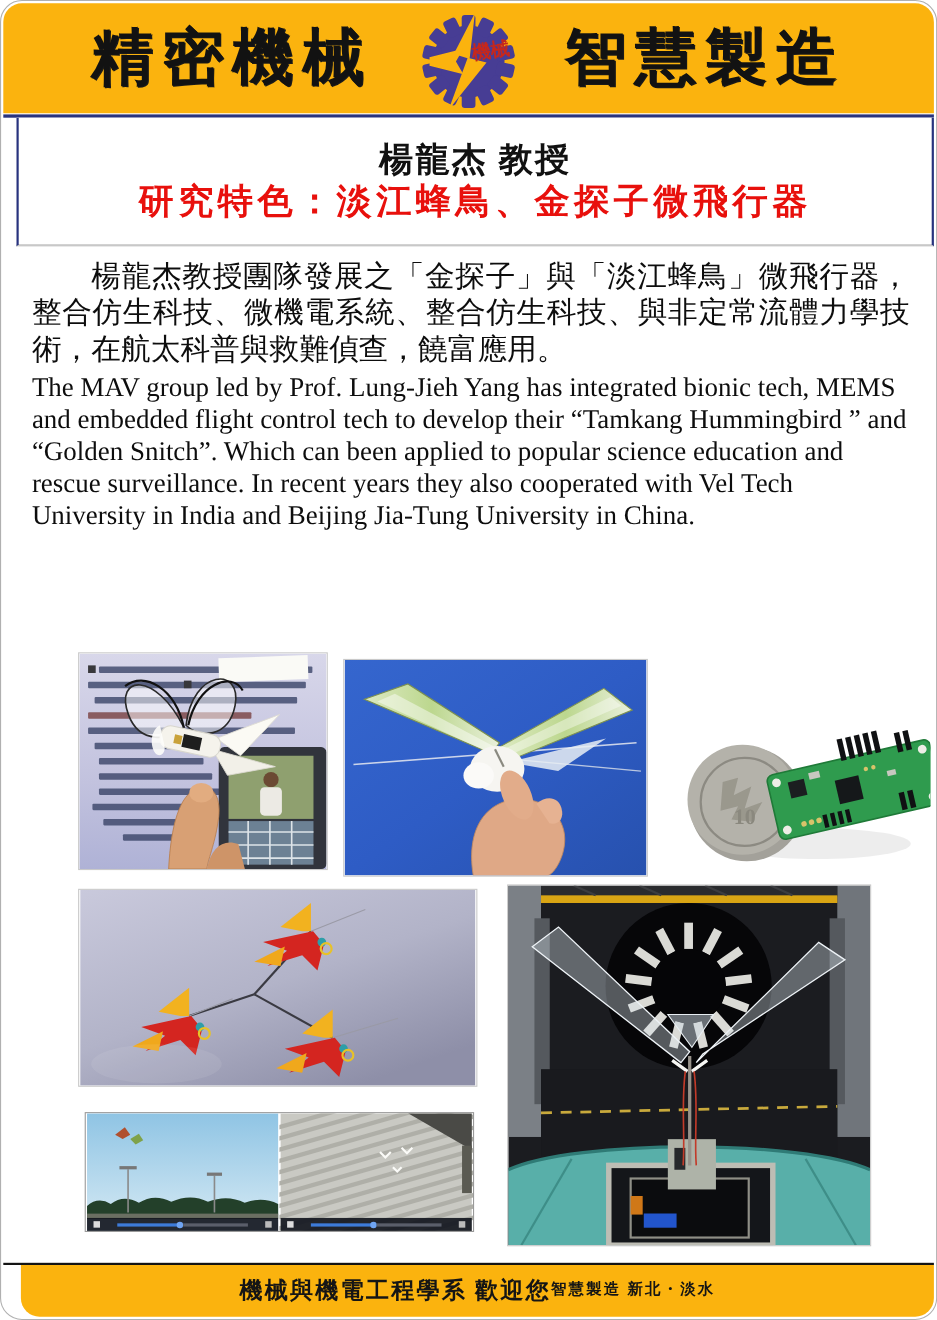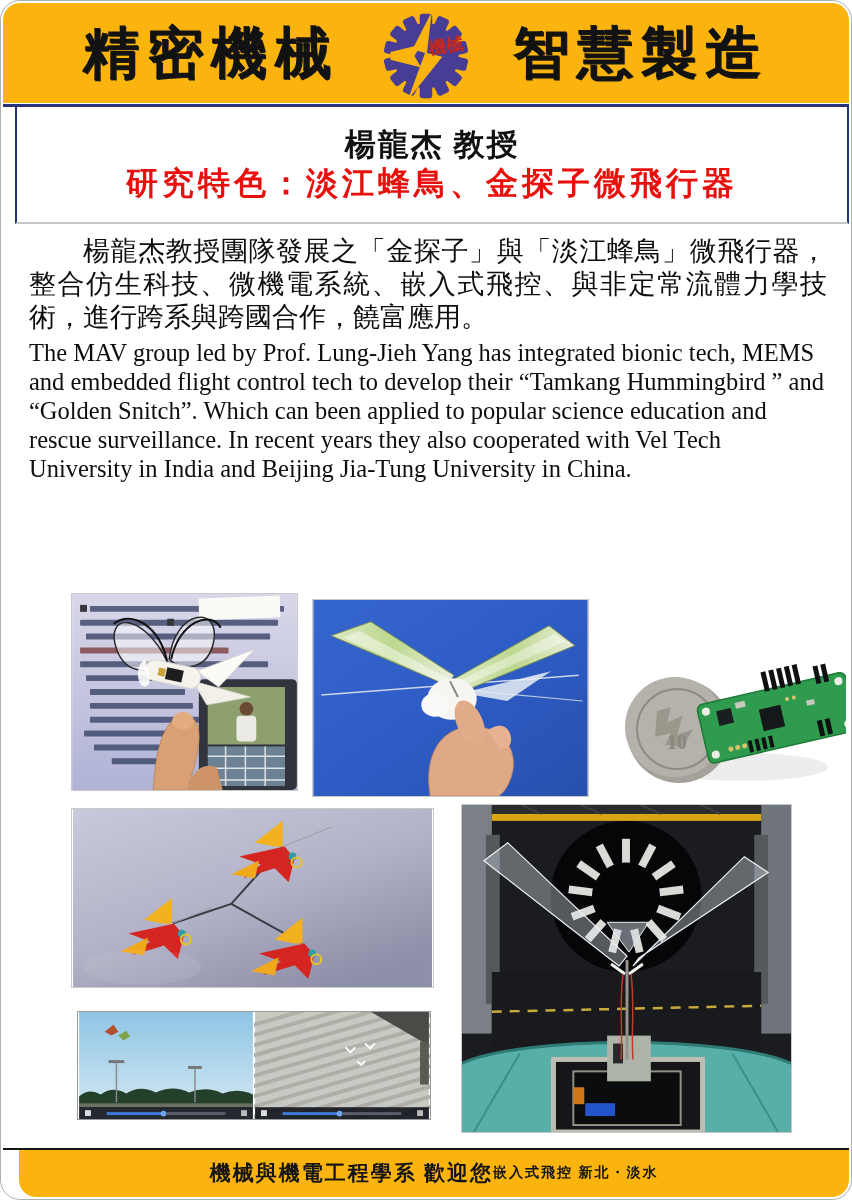--- a/index.html
+++ b/index.html
@@ -93,21 +93,21 @@
   </header>
 
   <div class="navy-rule"></div>
 
   <section class="title-box">
     <div class="title-prof">楊龍杰 教授</div>
     <div class="title-zh">研究特色：淡江蜂鳥、金探子微飛行器</div>
   </section>
 
   <section class="body-text">
-    <p class="zh-para">楊龍杰教授團隊發展之「金探子」與「淡江蜂鳥」微飛行器，整合仿生科技、微機電系統、嵌入式飛控、與非定常流體力學技術，進行跨系與跨國合作，饒富應用。</p>
+    <p class="zh-para">楊龍杰教授團隊發展之「金探子」與「淡江蜂鳥」微飛行器，整合仿生科技、微機電系統、整合仿生科技、與非定常流體力學技術，在航太科普與救難偵查，饒富應用。</p>
     <p class="en-para">The MAV group led by Prof. Lung-Jieh Yang has integrated bionic tech, MEMS and embedded flight control tech to develop their “Tamkang Hummingbird ” and “Golden Snitch”. Which can been applied to popular science education and rescue surveillance. In recent years they also cooperated with Vel Tech  University in India and Beijing Jia-Tung University in China.</p>
   </section>
 
   <figure class="ph bordered" id="photo1" style="margin:0;">
     <svg viewBox="0 0 227 198" xmlns="http://www.w3.org/2000/svg">
       <defs>
         <linearGradient id="p1bg" x1="0" y1="0" x2="0" y2="1">
           <stop offset="0" stop-color="#D8D7EA"></stop>
             <stop offset="0.6" stop-color="#C2C2DE"></stop>
             <stop offset="1" stop-color="#AFB2D6"></stop>
@@ -434,16 +434,16 @@
           <rect x="89" y="102" width="60" height="3" fill="#5A5E6A"></rect>
           <rect x="165" y="100" width="6" height="6" fill="#BBB"></rect>
         </g>
       </svg>
     </figure>
   </div>
 
   <div class="footer-rule"></div>
   <footer class="footer">
     <div class="footer-line1">機械與機電工程學系 歡迎您</div>
-    <div class="footer-line2">嵌入式飛控 新北・淡水</div>
+    <div class="footer-line2">智慧製造 新北・淡水</div>
   </footer>
 
 </div>
 
 </body></html>

